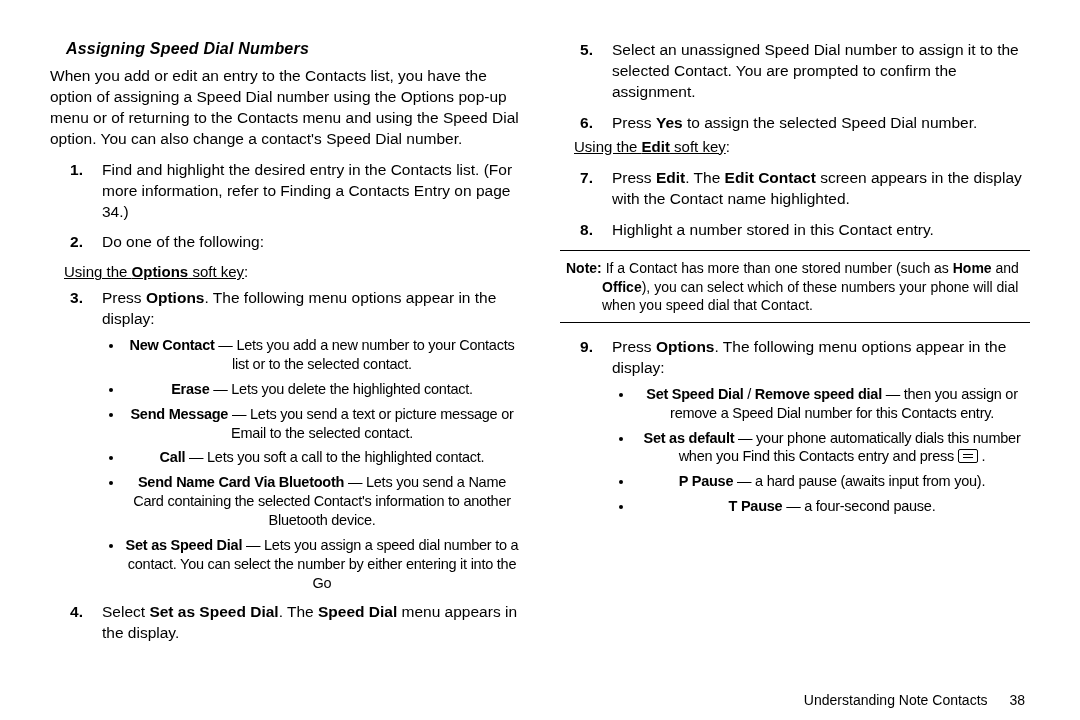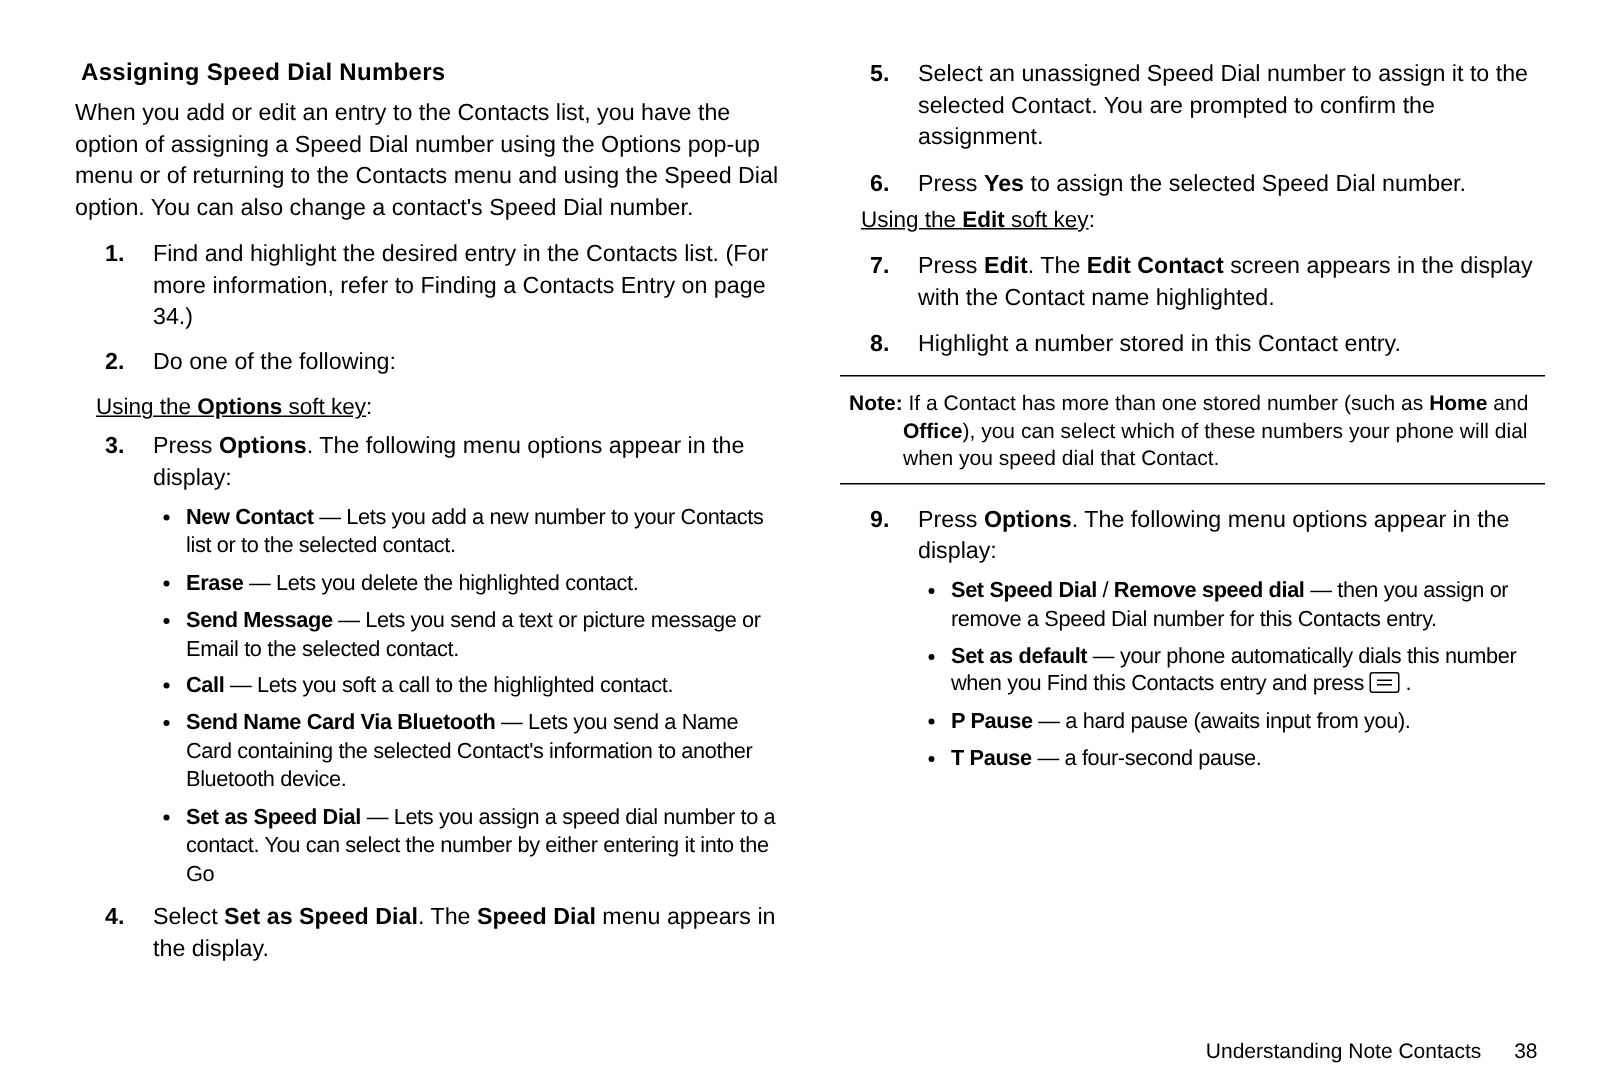--- a/index.html
+++ b/index.html
@@ -15,22 +15,23 @@
   .page {
     padding: 40px 50px 20px 50px;
     column-count: 2;
     column-gap: 40px;
     column-fill: auto;
     height: 640px;
     position: relative;
   }
   .section-title {
     font-weight: 900;
+    font-style: italic;
     font-size: 16px;
-    margin: 0 0 8px 4px;
+    margin: 0 0 8px 16px;
     letter-spacing: 0.2px;
   }
   .intro {
     font-size: 15.5px;
     line-height: 1.35;
     margin: 0 0 10px 0;
   }
   ol.steps {
     list-style: none;
     counter-reset: step;
@@ -60,21 +61,21 @@
   ul.bullets {
     list-style: disc;
     margin: 6px 0 8px 22px;
     padding: 0;
   }
   ul.bullets li {
     font-size: 14.5px;
     line-height: 1.3;
     margin-bottom: 6px;
   }
-  .condensed { letter-spacing: -0.25px; }
+  .condensed { letter-spacing: -0.25px; text-align: center; }
   .note-block {
     border-top: 1px solid #000;
     border-bottom: 1px solid #000;
     padding: 8px 6px 8px 6px;
     margin: 8px 0 14px 0;
     font-size: 14px;
     line-height: 1.3;
   }
   .note-block .hang {
     padding-left: 36px;

